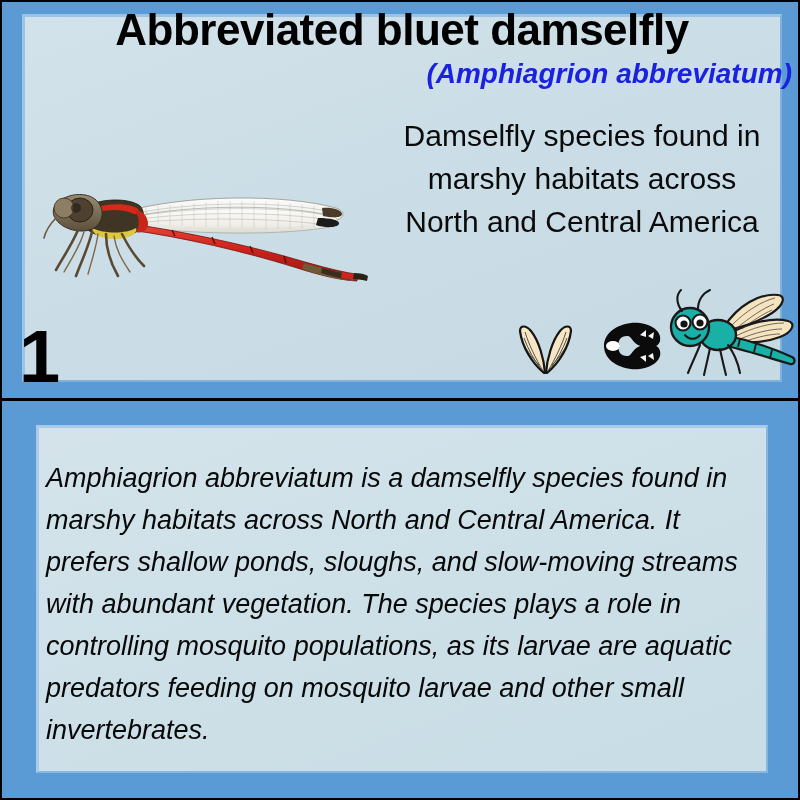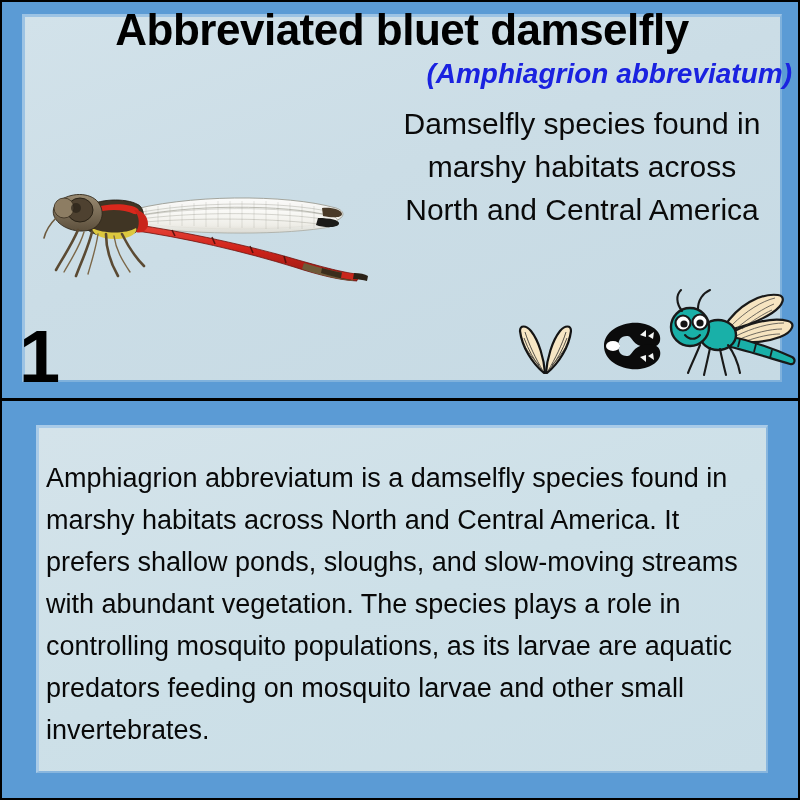--- a/index.html
+++ b/index.html
@@ -109,21 +109,21 @@
     font-style: italic;
     color: #1a22e0;
     line-height: 28px;
     z-index: 20;
   }
 
   
   .blurb {
     position: absolute;
     left: 396px;
-    top: 100px;
+    top: 112px;
     width: 368px;
     text-align: center;
     font-size: 30px;
     line-height: 43px;
     color: #0a0a0a;
     z-index: 20;
   }
 
   
   .badge-number {
@@ -177,20 +177,21 @@
   .bodytext {
     position: absolute;
     left: 44px;
     top: 56px;
     width: 700px;
     font-size: 27px;
     line-height: 42px;
     color: #080808;
     text-align: left;
     z-index: 20;
+    font-style: italic;
   }
 </style>
 </head>
 <body>
 
 <div id="card">
 
   <div class="panel-top">
 
     <div class="sheet-top"></div>

